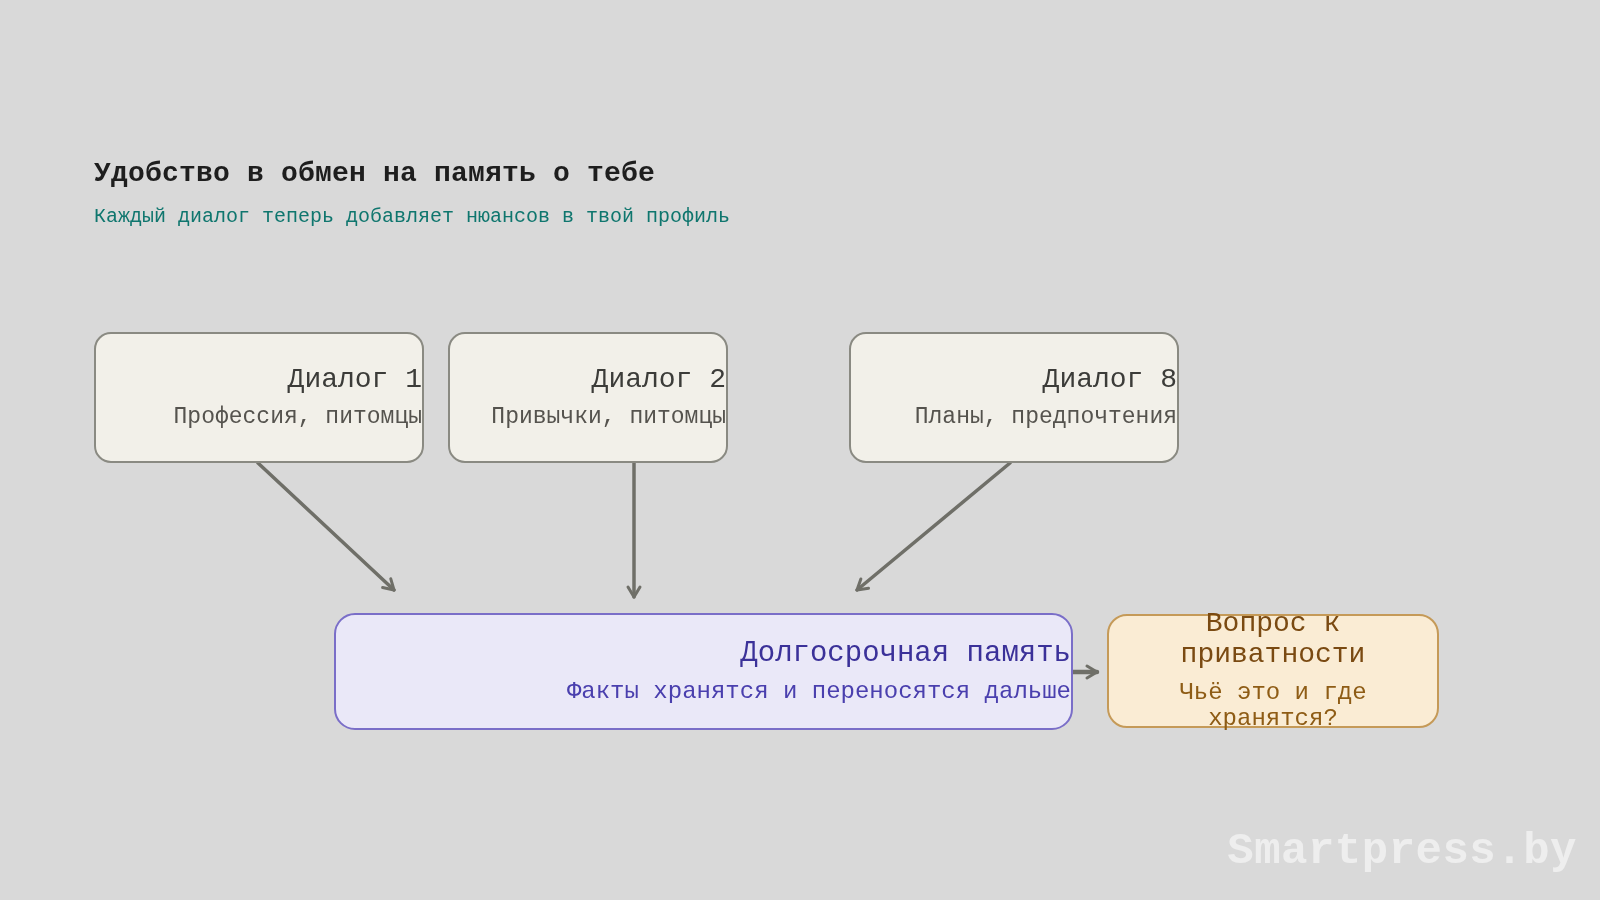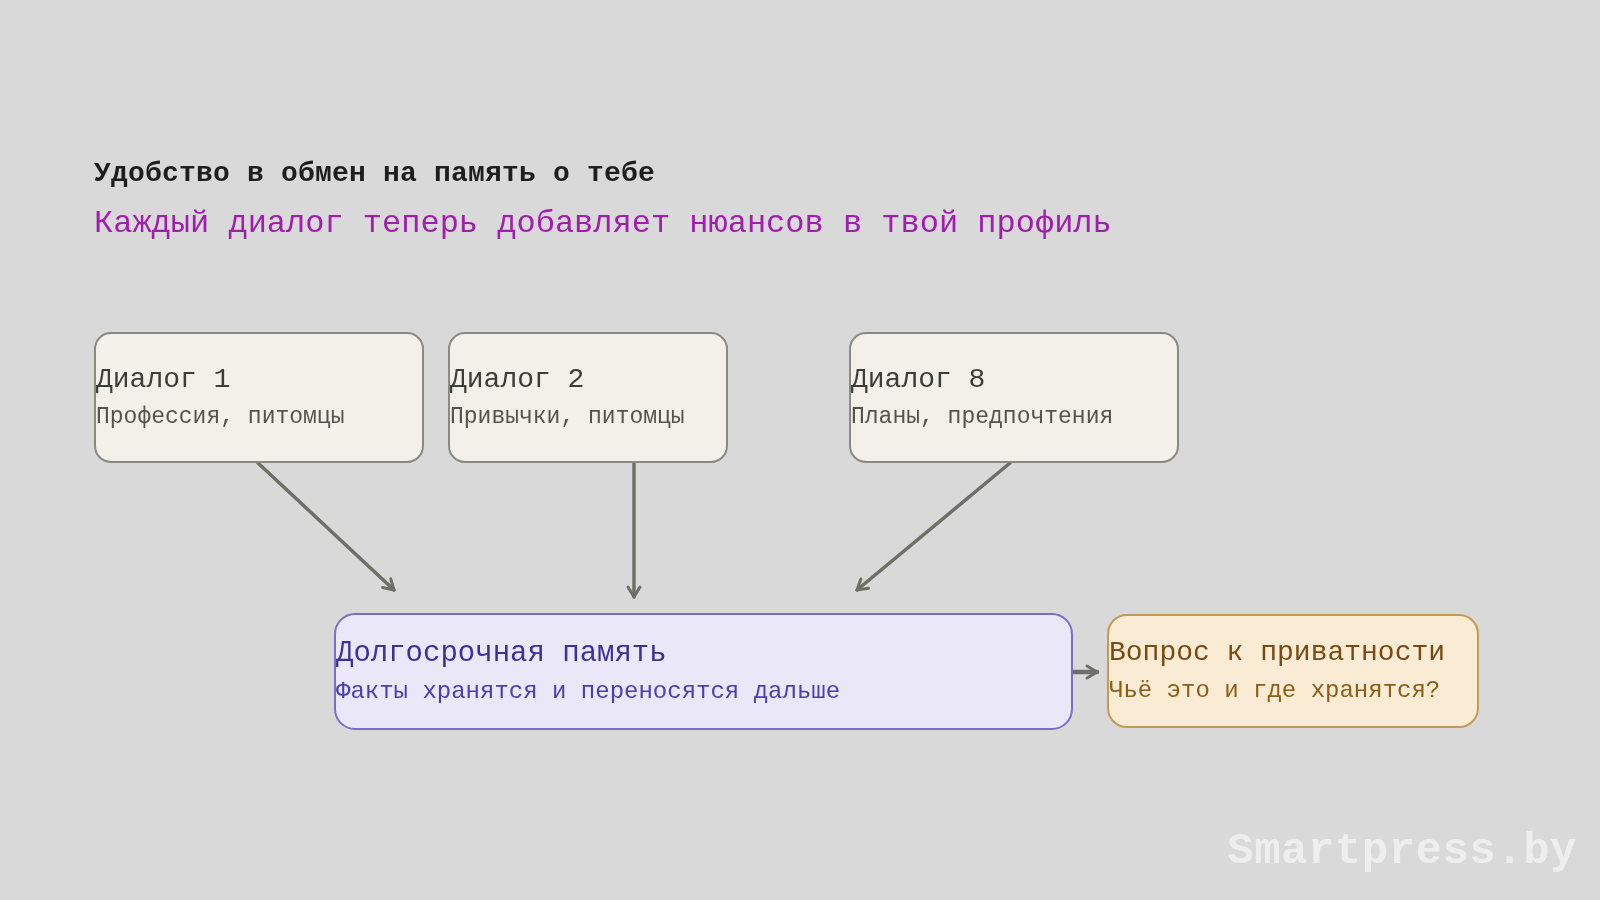--- a/index.html
+++ b/index.html
@@ -26,30 +26,30 @@
   }
   .page-title {
     margin: 0;
     font-size: 28px;
     font-weight: 700;
     color: #1e1e1e;
     letter-spacing: 0.2px;
   }
   .page-subtitle {
     margin: 16px 0 0 0;
-    font-size: 32px;
+    font-size: 20px;
     font-weight: 400;
-    color: #a21caf;
+    color: #0f766e;
   }
   .node {
     position: absolute;
     box-sizing: border-box;
     display: flex;
     flex-direction: column;
-    align-items: flex-start;
+    align-items: flex-end;
     justify-content: center;
     text-align: center;
     gap: 9px;
   }
   .node .node-title {
     line-height: 1.1;
   }
   .node .node-subtitle {
     line-height: 1.1;
   }
@@ -85,21 +85,21 @@
     font-size: 29px;
     color: #3b3199;
   }
   .memory-box .node-subtitle {
     font-size: 24px;
     color: #4a3fae;
   }
   .privacy-box {
     left: 1107px;
     top: 614px;
-    width: 372px;
+    width: 332px;
     height: 114px;
     background: #faecd4;
     border: 2px solid #c59a58;
     border-radius: 20px;
   }
   .privacy-box .node-title {
     font-size: 28px;
     color: #7a4a12;
   }
   .privacy-box .node-subtitle {

